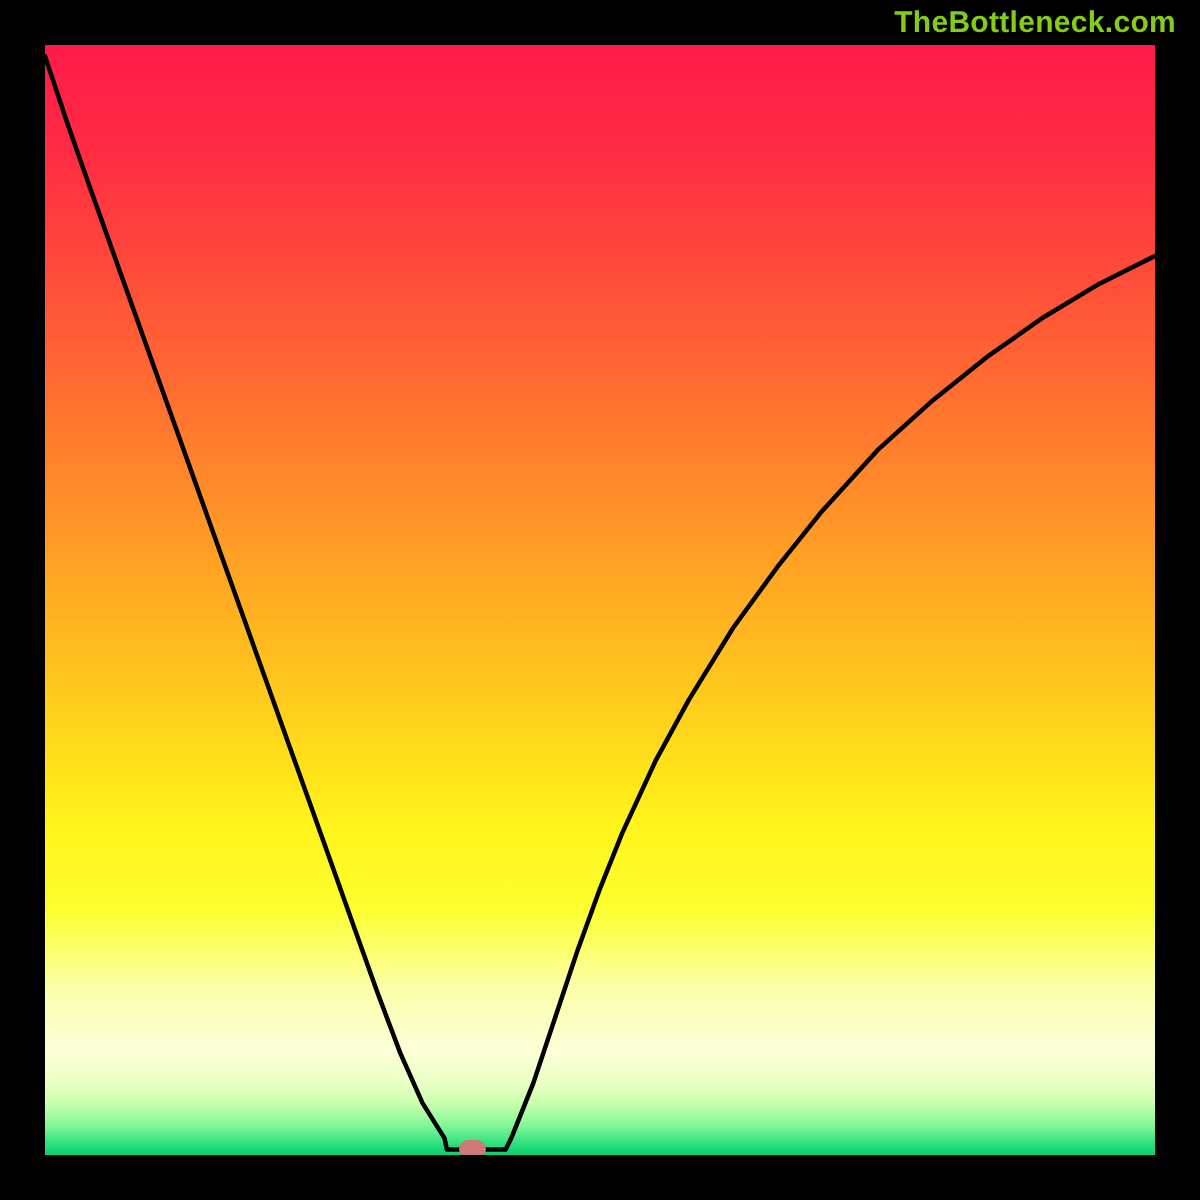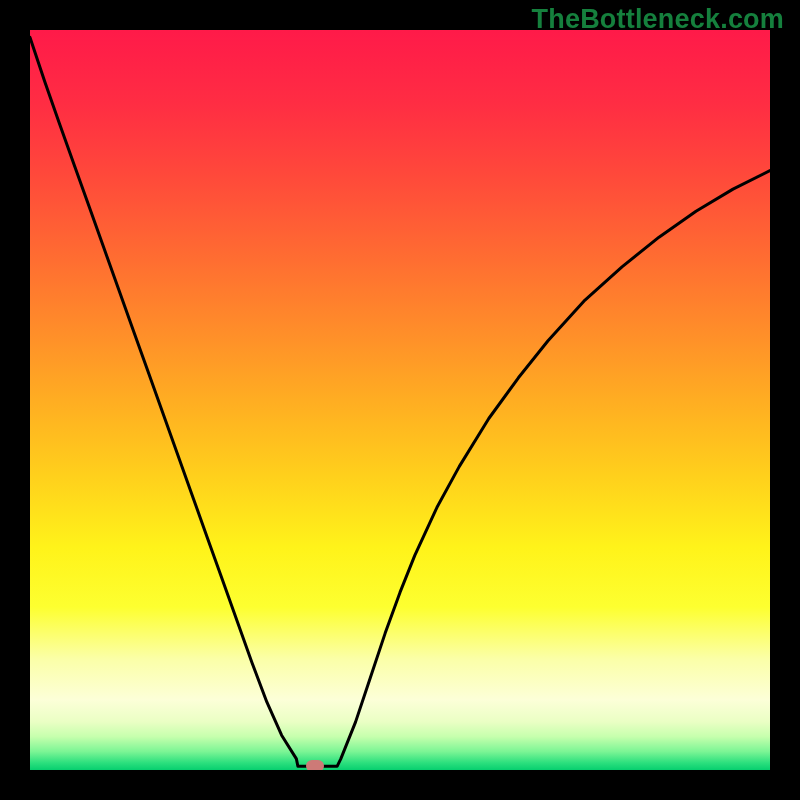--- a/index.html
+++ b/index.html
@@ -31,23 +31,23 @@
     left: 0;
     top: 0;
     width: 740px;
     height: 740px;
   }
   .branding {
     position: absolute;
     top: 4px;
     right: 16px;
     font-family: Arial, Helvetica, sans-serif;
-    font-size: 27px;
+    font-size: 20px;
     font-weight: 600;
-    color: #15803d;
+    color: #84cc16;
     letter-spacing: 0.2px;
   }
   .marker {
     position: absolute;
     width: 18px;
     height: 12px;
     border-radius: 6px;
     transform: translate(-50%, -50%);
   }
 </style>

